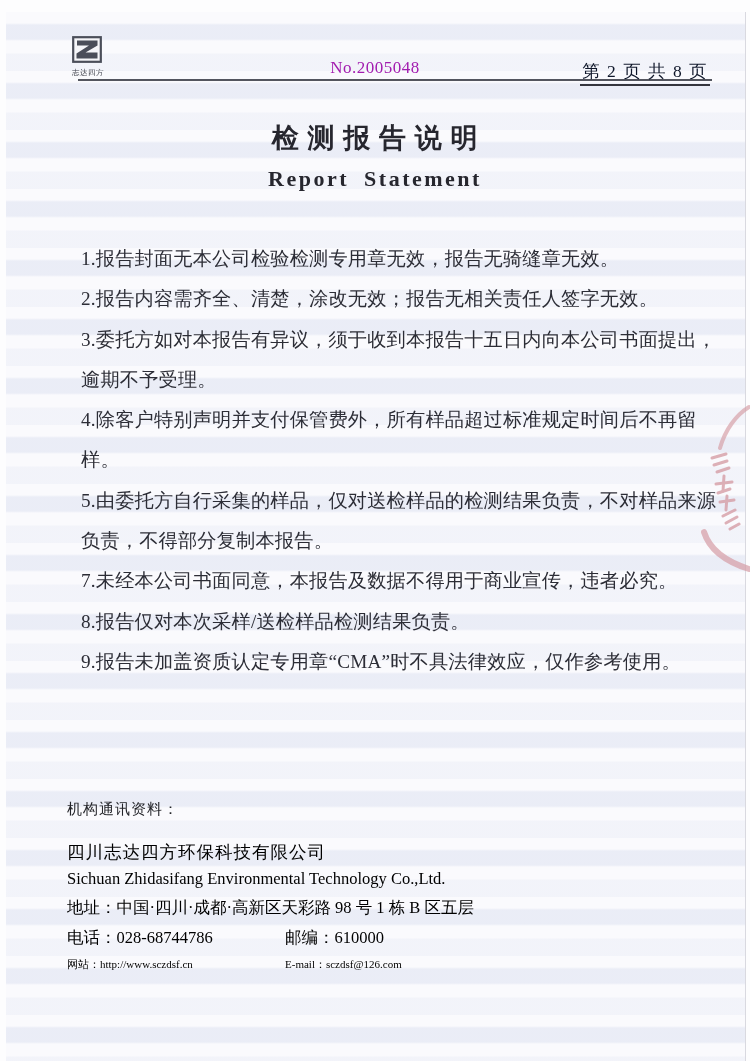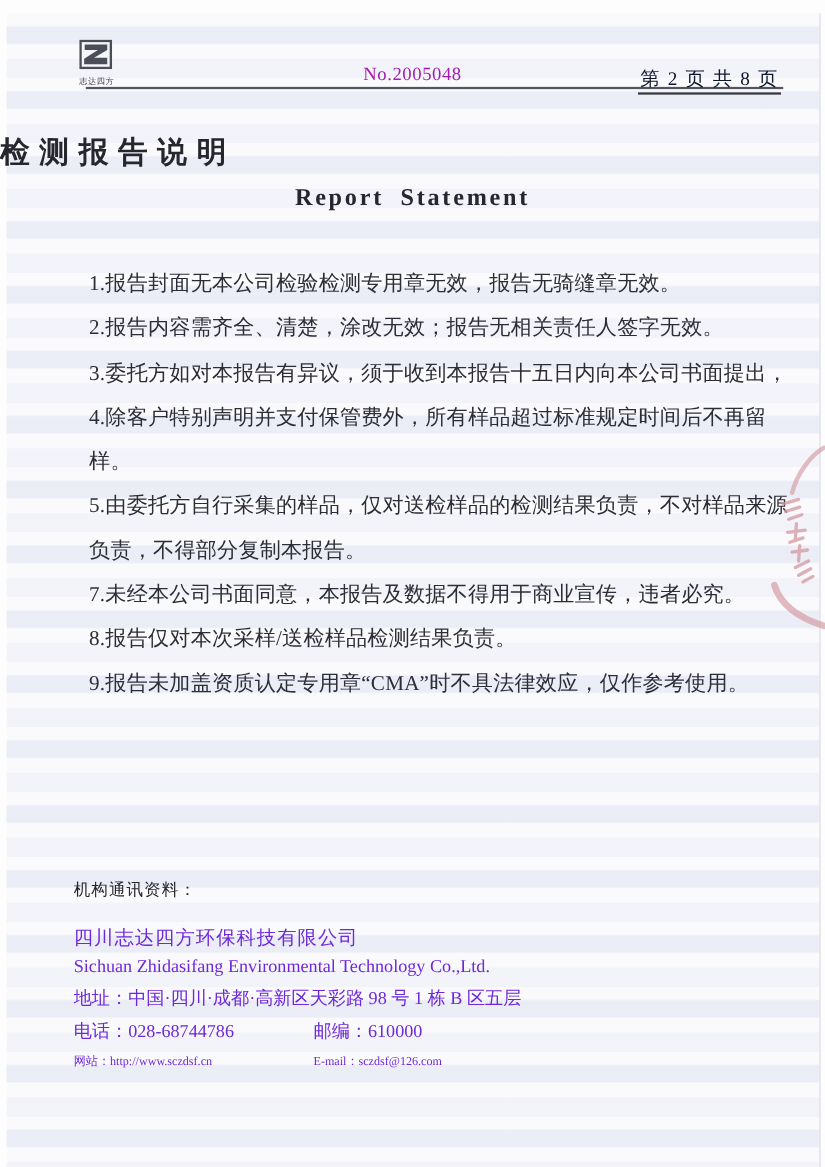--- a/index.html
+++ b/index.html
@@ -37,38 +37,38 @@
     font-size:17px;letter-spacing:0.5px;color:#a21caf;
   }
   .page-info{
     right:40px;top:59px;
     font-size:17.5px;letter-spacing:1.5px;color:#0f172a;
     border-bottom:2.5px solid #34353d;padding:0 2px 1px 2px;
     white-space:nowrap;
   }
   
   .title-cn{
-    left:0;top:120px;width:750px;
+    left:0;top:120px;width:750px;text-align:center;
     font-size:27px;font-weight:bold;letter-spacing:1px;color:#26262e;
     white-space:nowrap;
   }
   .title-en{
     left:0;top:166px;width:750px;text-align:center;
     font-size:22px;font-weight:bold;letter-spacing:2.5px;word-spacing:7px;
     color:#26262e;white-space:nowrap;
   }
   
   .statement{left:67px;top:239px;width:660px;margin-left:14px;}
   .stmt-line{
     height:40.3px;line-height:40.3px;
     font-size:19.2px;color:#2c2d36;
     white-space:nowrap;letter-spacing:0.2px;
   }
   
-  .contact-row{left:67px;width:640px;white-space:nowrap;color:#6d28d9;}
+  .contact-row{left:67px;width:640px;white-space:nowrap;color:#000000;}
   .contact-heading{top:800px;font-size:15px;font-weight:normal;letter-spacing:1px;color:#232429;}
   .company-cn{top:840px;font-size:17.5px;letter-spacing:1px;}
   .company-en{top:869px;font-size:16.5px;}
   .row-address{top:897px;font-size:16.5px;}
   .row-phone{top:927px;font-size:16.5px;}
   .row-web{top:957px;font-size:11px;}
   .col2{position:absolute;left:218px;top:0;white-space:nowrap;}
   
   .seal{right:0;top:398px;width:54px;height:190px;pointer-events:none;}
 </style>
@@ -90,20 +90,21 @@
 <div class="abs doc-no">No.2005048</div>
 <div class="abs page-info">第 2 页 共 8 页</div>
 
 <div class="abs title-cn">检 测 报 告 说 明</div>
 <div class="abs title-en">Report Statement</div>
 
 <div class="abs statement">
   <div class="stmt-line">1.报告封面无本公司检验检测专用章无效，报告无骑缝章无效。</div>
   <div class="stmt-line">2.报告内容需齐全、清楚，涂改无效；报告无相关责任人签字无效。</div>
   <div class="stmt-line">3.委托方如对本报告有异议，须于收到本报告十五日内向本公司书面提出，</div>
+  <div class="stmt-line">逾期不予受理。</div>
   <div class="stmt-line">4.除客户特别声明并支付保管费外，所有样品超过标准规定时间后不再留</div>
   <div class="stmt-line">样。</div>
   <div class="stmt-line">5.由委托方自行采集的样品，仅对送检样品的检测结果负责，不对样品来源</div>
   <div class="stmt-line">负责，不得部分复制本报告。</div>
   <div class="stmt-line">7.未经本公司书面同意，本报告及数据不得用于商业宣传，违者必究。</div>
   <div class="stmt-line">8.报告仅对本次采样/送检样品检测结果负责。</div>
   <div class="stmt-line">9.报告未加盖资质认定专用章“CMA”时不具法律效应，仅作参考使用。</div>
 </div>
 
 <div class="abs contact-row contact-heading">机构通讯资料：</div>

